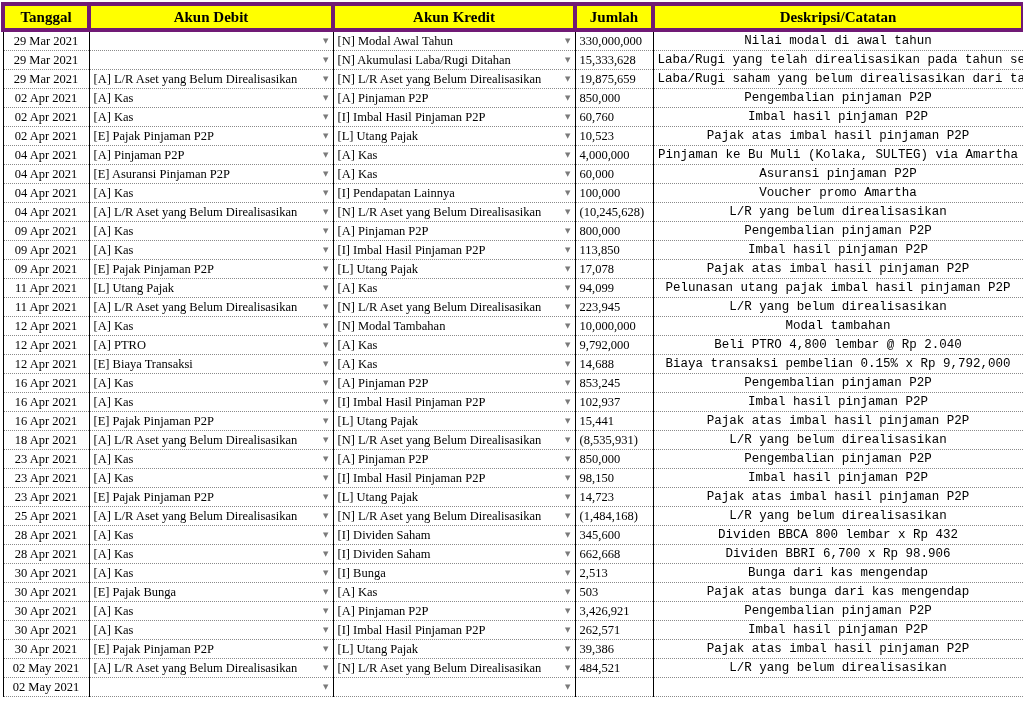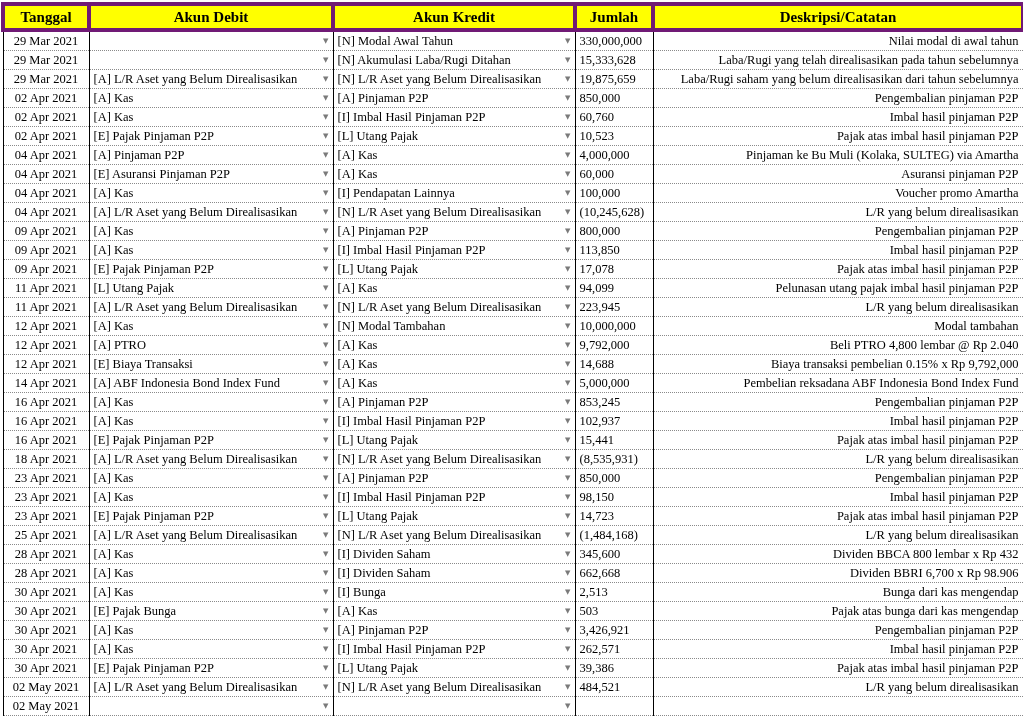--- a/index.html
+++ b/index.html
@@ -41,21 +41,21 @@
     padding: 0 4px;
     overflow: hidden;
     white-space: nowrap;
     color: #000000;
     box-sizing: border-box;
   }
   tbody tr:first-child td { border-top: 2px solid #000000; }
   td.c-date   { text-align: center; padding: 0 6px; }
   td.c-acct   { text-align: left; }
   td.c-amount { text-align: left; padding-right: 5px; }
-  td.c-desc   { text-align: right; }
+  td.c-desc   { text-align: center; font-family: Liberation Mono, monospace; }
   td.c-acct .cellwrap {
     display: flex;
     align-items: center;
     justify-content: space-between;
     width: 100%;
   }
   td.c-acct .txt {
     overflow: hidden;
     white-space: nowrap;
   }
@@ -390,37 +390,20 @@
           <td class="c-acct">
             <span class="cellwrap">
               <span class="txt">[A] Kas</span>
               <span class="dd-arrow">▼</span>
             </span>
           </td>
           <td class="c-amount">14,688</td>
           <td class="c-desc">Biaya transaksi pembelian 0.15% x Rp 9,792,000</td>
         </tr>
         <tr>
-          <td class="c-date">14 Apr 2021</td>
-          <td class="c-acct">
-            <span class="cellwrap">
-              <span class="txt">[A] ABF Indonesia Bond Index Fund</span>
-              <span class="dd-arrow">▼</span>
-            </span>
-          </td>
-          <td class="c-acct">
-            <span class="cellwrap">
-              <span class="txt">[A] Kas</span>
-              <span class="dd-arrow">▼</span>
-            </span>
-          </td>
-          <td class="c-amount">5,000,000</td>
-          <td class="c-desc">Pembelian reksadana ABF Indonesia Bond Index Fund</td>
-        </tr>
-        <tr>
           <td class="c-date">16 Apr 2021</td>
           <td class="c-acct">
             <span class="cellwrap">
               <span class="txt">[A] Kas</span>
               <span class="dd-arrow">▼</span>
             </span>
           </td>
           <td class="c-acct">
             <span class="cellwrap">
               <span class="txt">[A] Pinjaman P2P</span>

